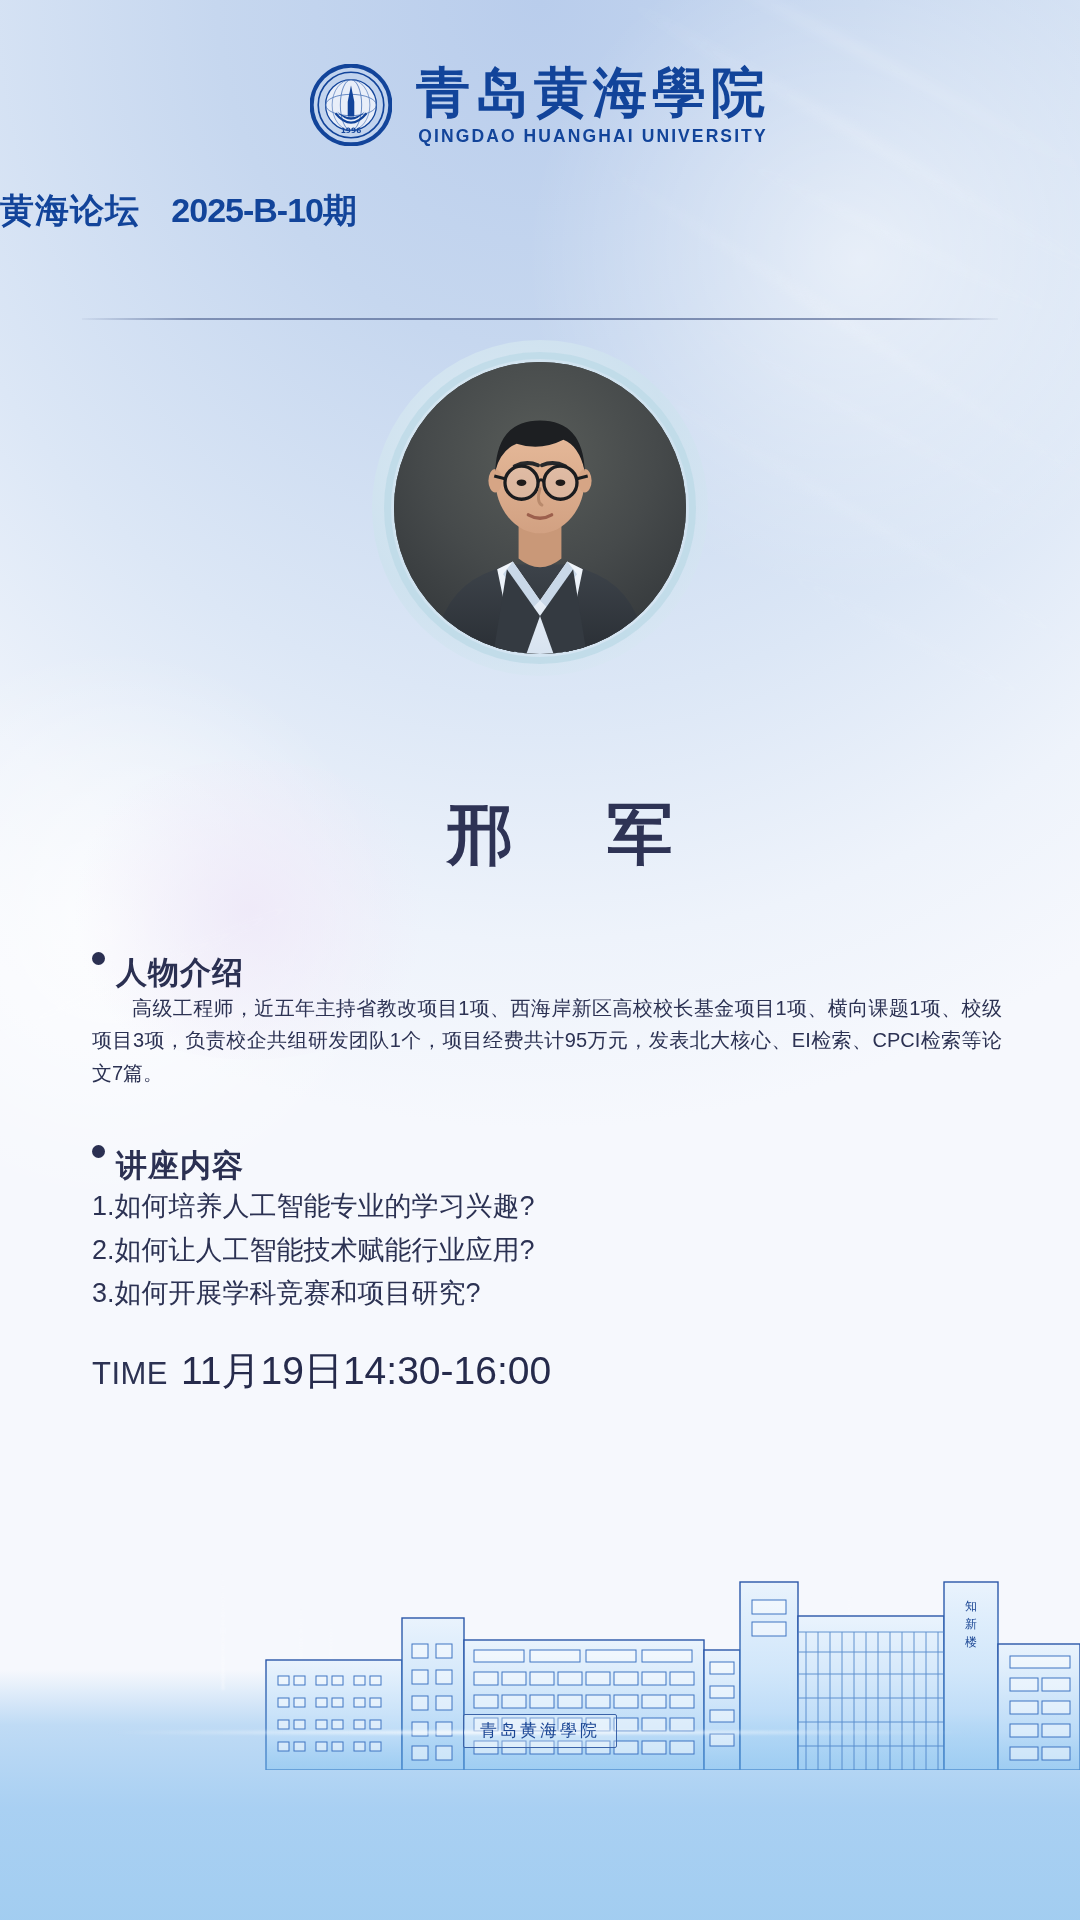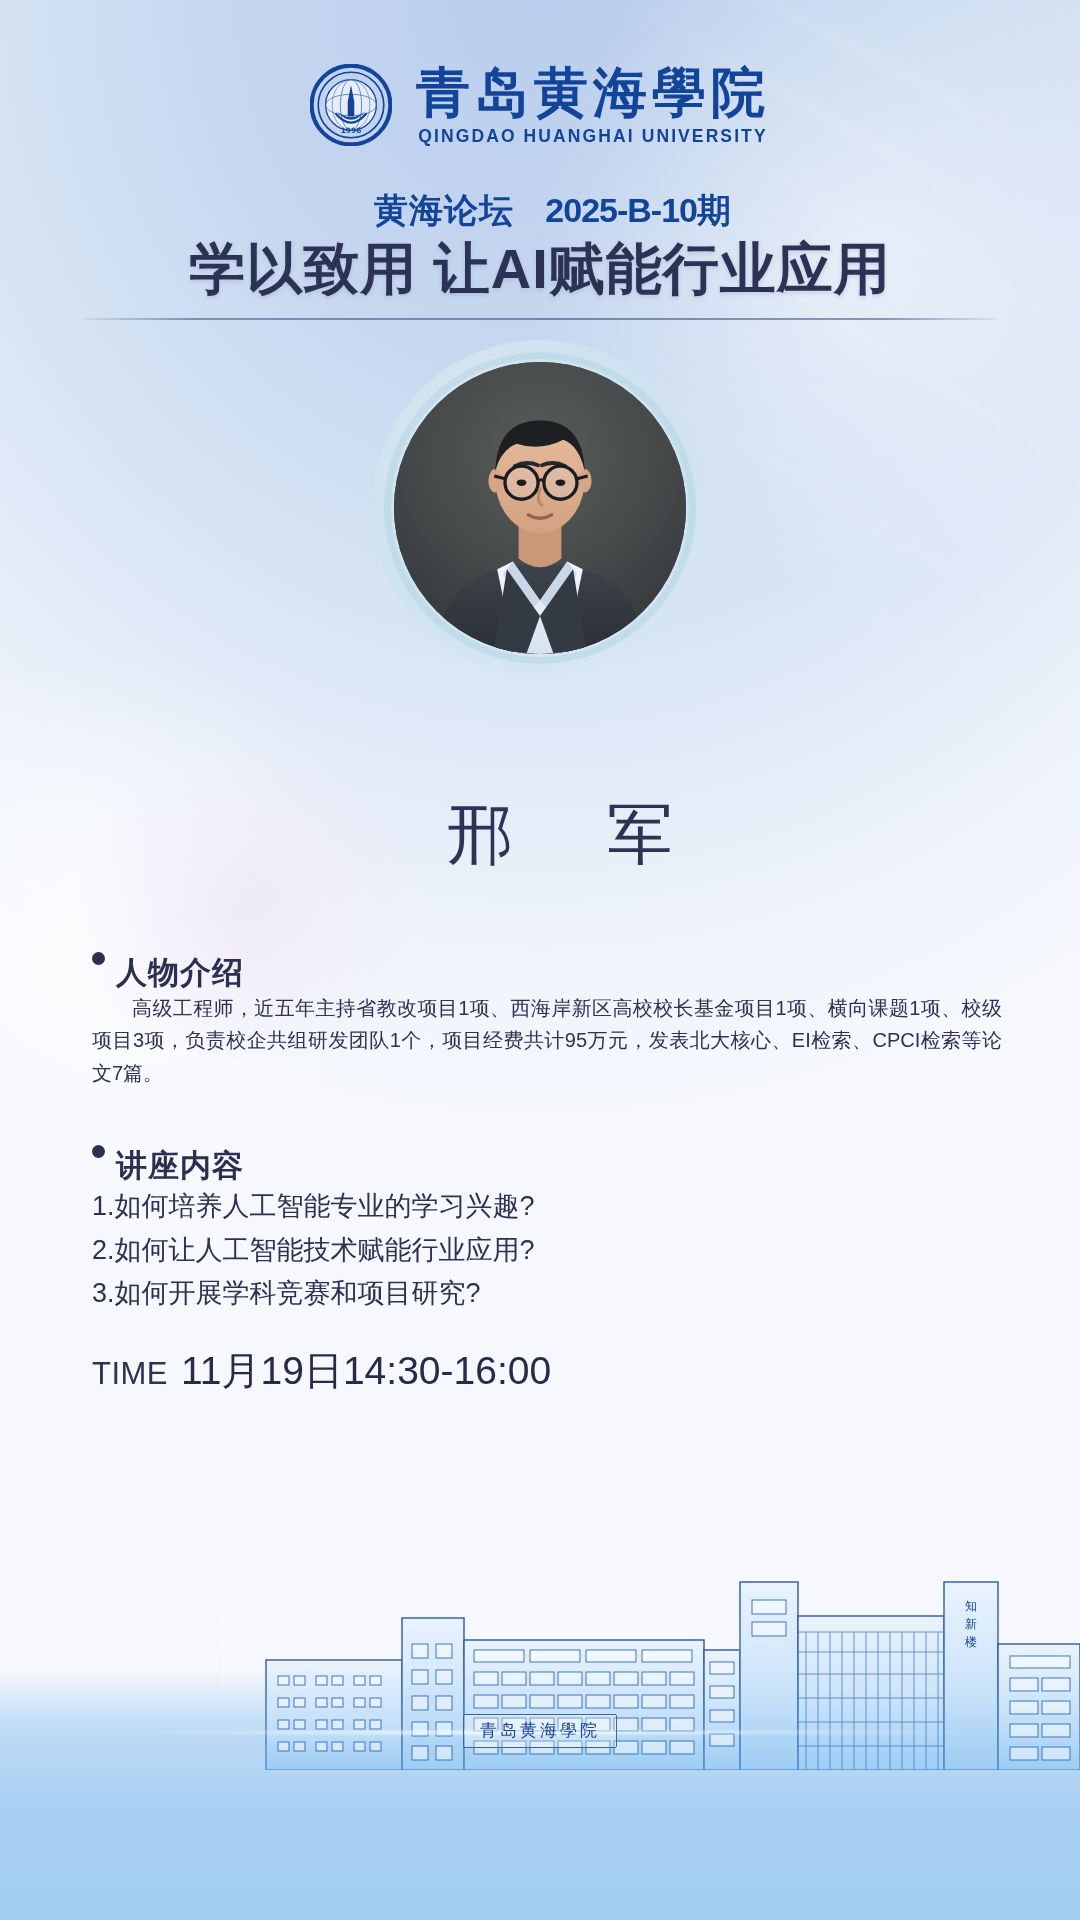--- a/index.html
+++ b/index.html
@@ -66,24 +66,22 @@
   }
   .logo-en{
     font-size:17.5px;font-weight:700;color:#12449a;letter-spacing:2.1px;
     margin-top:5px;
     text-align:right;
   }
 
   
   .kicker{
     position:absolute;left:0;right:0;top:188px;
-    text-align:center;
     font-size:34px;font-weight:700;color:#12449a;
     letter-spacing:1px;
-    margin-left:24px;
   }
   .kicker .issue{ letter-spacing:-1px; font-weight:800;}
   .headline{
     position:absolute;left:0;right:0;top:232px;
     text-align:center;
     font-size:56px;font-weight:800;color:#2c3253;
     letter-spacing:1px;
     text-shadow:0 2px 4px rgba(120,140,180,.28);
   }
   .rule{
@@ -109,21 +107,21 @@
     background:
       radial-gradient(circle at 50% 34%, #4e5250 0%, #45494a 38%, #3c4143 62%, #373b3e 100%);
     box-shadow:inset 0 0 24px rgba(0,0,0,.25);
   }
   
   .photo svg{display:block;width:100%;height:100%;}
 
   .person-name{
     position:absolute;left:0;right:0;top:790px;
     text-align:center;
-    font-size:66px;font-weight:400;color:#2e3355;
+    font-size:66px;font-weight:700;color:#2e3355;
     letter-spacing:14px;
     text-indent:14px;
     padding-left:40px;
   }
 
   
   .section{position:absolute;left:92px;right:78px;}
   .sec-head{
     display:flex;align-items:flex-start;gap:11px;
     font-family:"DejaVu Serif","Liberation Serif",serif;
@@ -226,21 +224,20 @@
       <span class="logo-cn">青岛黄海學院</span>
       <span class="logo-en">QINGDAO HUANGHAI UNIVERSITY</span>
     </span>
   </div>
 
   <div class="kicker">
     <span>黄海论坛</span>
     &nbsp;&nbsp;<span class="issue">2025-B-10期</span>
   </div>
 
-  <div class="headline">学以致用 让AI赋能行业应用</div>
 
   <div class="rule"></div>
 
   <div class="portrait-wrap">
     <div class="halo"></div>
     <div class="ring"></div>
     <div class="photo">
       <svg viewBox="0 0 300 300" aria-hidden="true">
         <defs>
           <radialGradient id="bg" cx="50%" cy="32%" r="72%">

